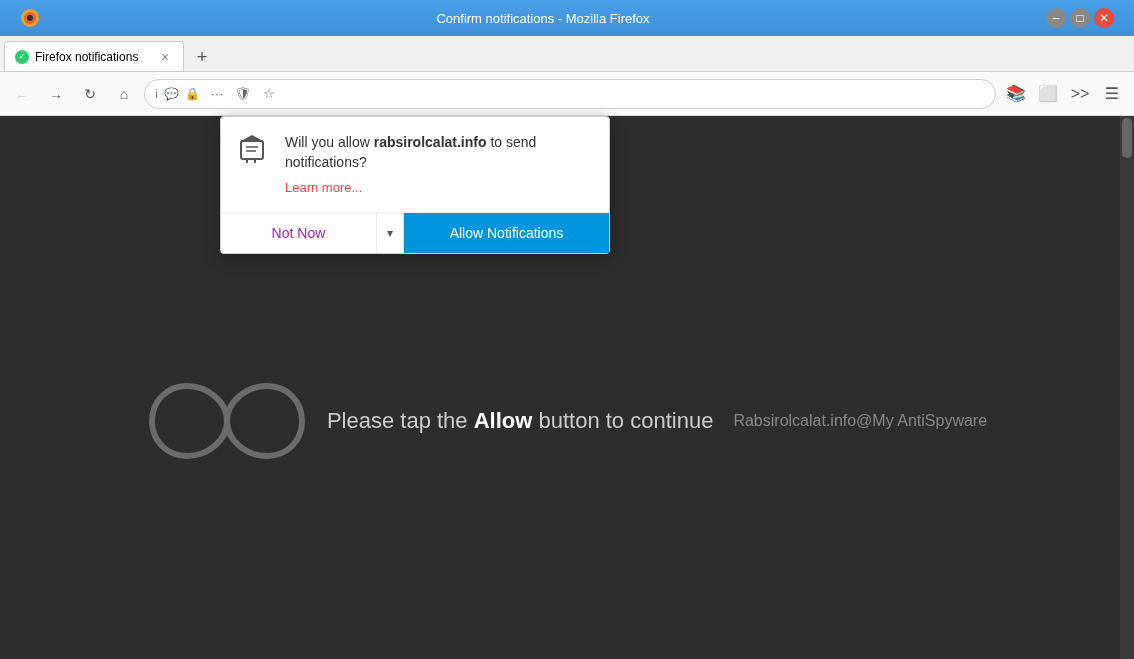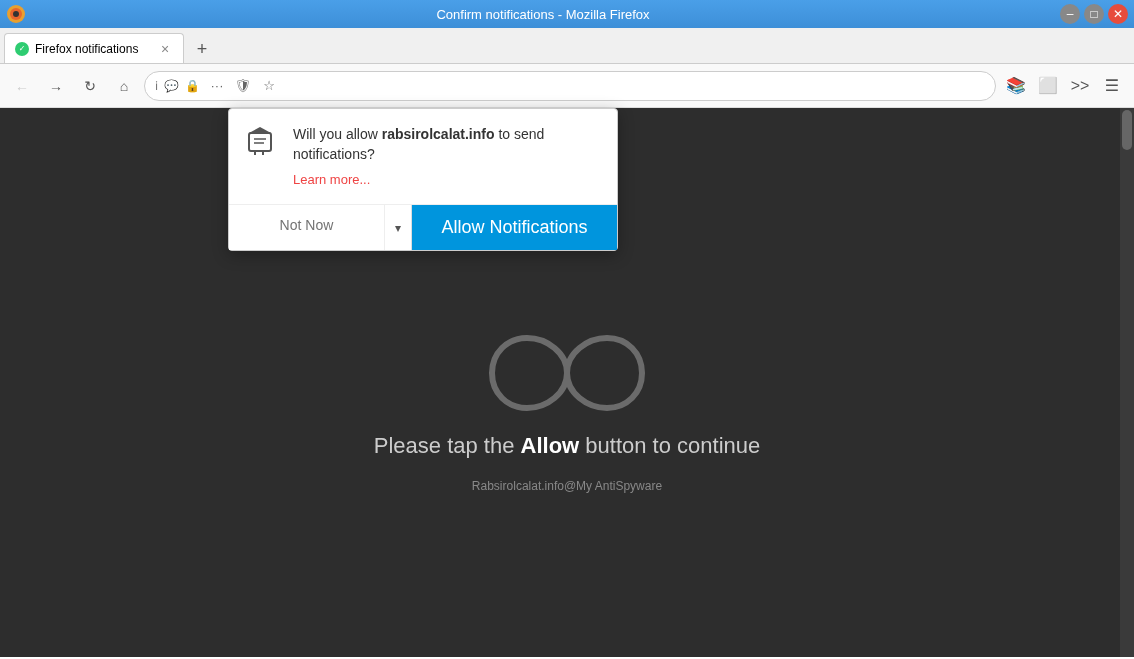--- a/index.html
+++ b/index.html
@@ -1,25 +1,25 @@
 <!DOCTYPE html>
 <html><head>
   <meta charset="utf-8">
   <style>
     * { margin: 0; padding: 0; box-sizing: border-box; }
     body { width: 1134px; height: 659px; overflow: hidden; font-family: Arial, sans-serif; }
 
     
     .title-bar {
       background: linear-gradient(to bottom, #4a9fe8, #3d8fd8);
-      height: 28px;
+      height: 36px;
       display: flex;
       align-items: center;
       justify-content: space-between;
-      padding: 0 6px;
+      padding: 0 20px;
       color: white;
       font-size: 13px;
     }
     .title-bar-left { display: flex; align-items: center; gap: 6px; }
     .firefox-logo { width: 20px; height: 20px; }
     .title-bar-center { flex: 1; text-align: center; font-size: 13px; }
     .title-bar-controls { display: flex; gap: 4px; }
     .title-bar-btn {
       width: 20px; height: 20px;
       border-radius: 50%;
@@ -148,21 +148,21 @@
       display: flex;
       flex-direction: column;
       align-items: center;
       justify-content: center;
     }
 
     
     .notification-popup {
       position: absolute;
       top: 0;
-      left: 228px;
+      left: 220px;
       width: 390px;
       background: white;
       border: 1px solid #ccc;
       box-shadow: 0 4px 16px rgba(0,0,0,0.3);
       border-radius: 4px;
       z-index: 100;
     }
     .popup-content {
       padding: 16px 16px 8px 16px;
       display: flex;
@@ -195,67 +195,66 @@
       margin-top: 8px;
     }
     .popup-btn-not-now {
       flex: 1;
       background: white;
       border: none;
       border-right: 1px solid #eee;
       padding: 12px;
       font-size: 14px;
       cursor: pointer;
-      color: #737373;
-      display: flex;
-      align-items: flex-start;
+      color: #a21caf;
+      display: flex;
+      align-items: flex-end;
       justify-content: center;
       gap: 8px;
     }
     .popup-btn-dropdown {
       background: white;
       border: none;
       border-right: 1px solid #ddd;
       padding: 0 10px;
       cursor: pointer;
       color: #555;
       font-size: 12px;
     }
     .popup-btn-allow {
       background: #0095dd;
       border: none;
       padding: 12px 24px;
-      font-size: 18px;
+      font-size: 14px;
       color: white;
       cursor: pointer;
       flex: 1.2;
     }
 
     
     .page-bg-content {
       display: flex;
-      flex-direction: column;
       align-items: center;
       justify-content: center;
       gap: 20px;
       margin-top: 60px;
     }
     .infinity-symbol {
       width: 160px; height: 80px;
       opacity: 0.5;
     }
     .page-message {
       color: #ccc;
       font-size: 22px;
       text-align: center;
     }
     .page-message strong { color: #fff; font-weight: bold; }
     .page-footer {
       color: #888;
-      font-size: 12px;
+      font-size: 16px;
     }
 
     
     .scrollbar {
       position: absolute;
       right: 0;
       top: 0;
       bottom: 0;
       width: 14px;
       background: #3a3a3a;

